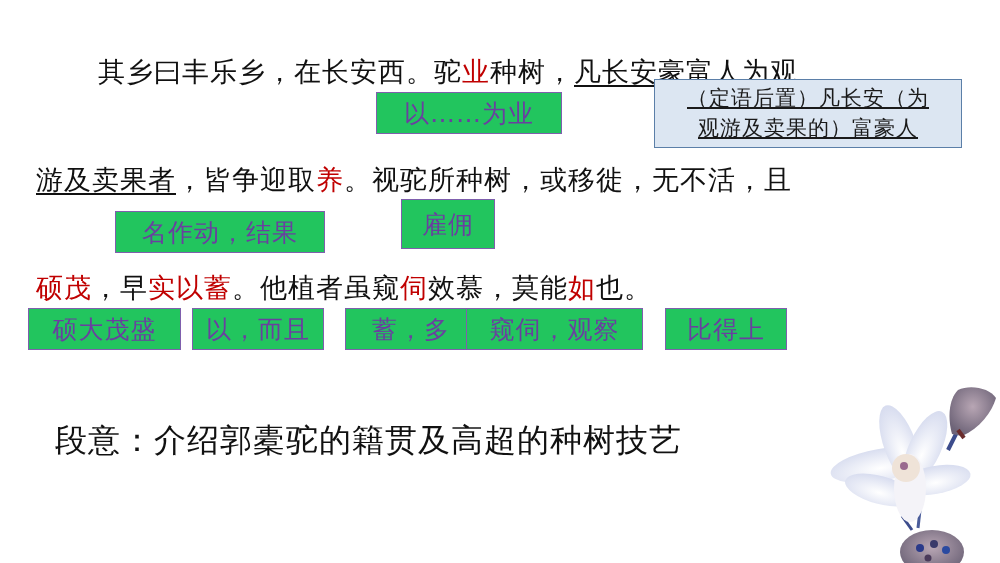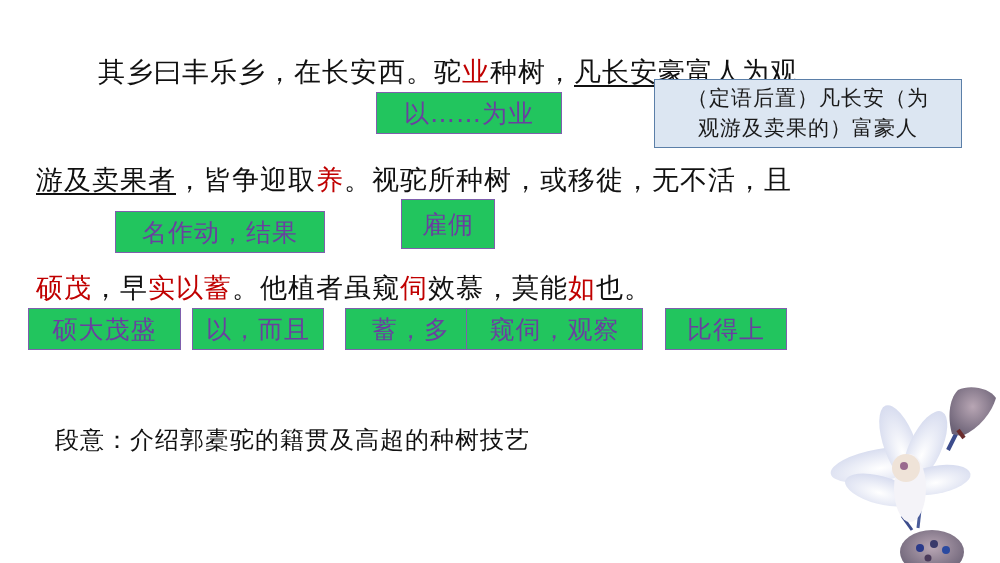--- a/index.html
+++ b/index.html
@@ -39,21 +39,21 @@
     background: #dce6f2;
     color: #1a1a1a;
     font-size: 21px;
     line-height: 30px;
     text-align: center;
     padding-top: 3px;
     letter-spacing: 1px;
   }
   .summary {
     position: absolute;
-    font-size: 24px;
+    font-size: 32px;
     line-height: 36px;
     color: #111111;
     white-space: nowrap;
     letter-spacing: 1px;
   }
   .lotus { position: absolute; left: 820px; top: 380px; width: 180px; height: 183px; }
 </style>
 </head>
 <body>
 
@@ -66,21 +66,21 @@
   <div class="line" style="left:36px; top:160px;">
     <span class="ul">游及卖果者</span><span>，皆争迎取</span><span class="hl">养</span><span>。视驼所种树，或移徙，无不活，且</span>
   </div>
 
   <div class="line" style="left:36px; top:268px;">
     <span class="hl">硕茂</span><span>，早</span><span class="hl">实以蓄</span><span>。他植者虽窥</span><span class="hl">伺</span><span>效慕，莫能</span><span class="hl">如</span><span>也。</span>
   </div>
 
   <div class="note" style="left:376px; top:92px; width:186px; height:42px;">以……为业</div>
 
-  <div class="note-blue" style="left:654px; top:79px; width:308px; height:69px;">
+  <div class="note-blue" style="left:654px; top:79px; width:308px; height:69px;text-decoration:underline;">
     <div>（定语后置）凡长安（为</div>
     <div>观游及卖果的）富豪人</div>
   </div>
 
   <div class="note" style="left:115px; top:211px; width:210px; height:42px;">名作动，结果</div>
 
   <div class="note" style="left:401px; top:199px; width:94px; height:50px;">雇佣</div>
 
   <div class="note" style="left:28px; top:308px; width:153px; height:42px;">硕大茂盛</div>
 

